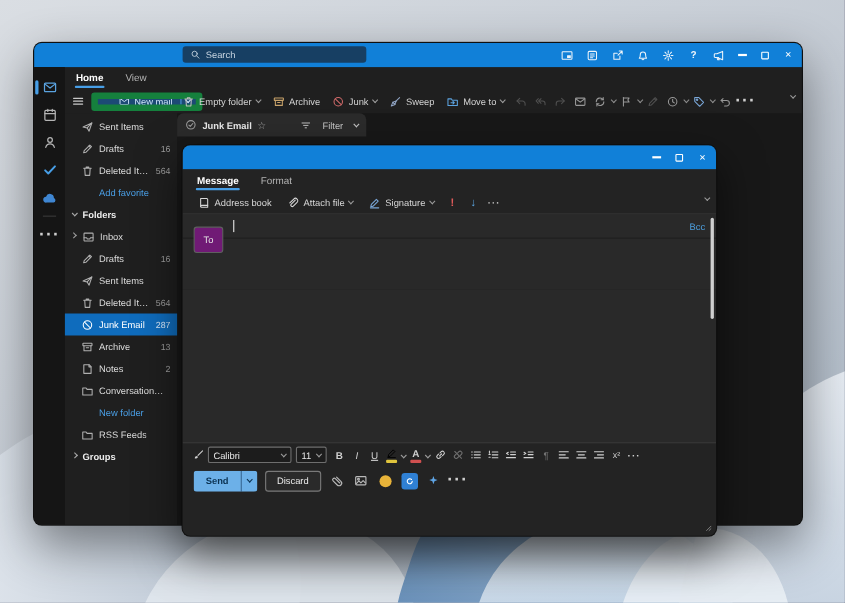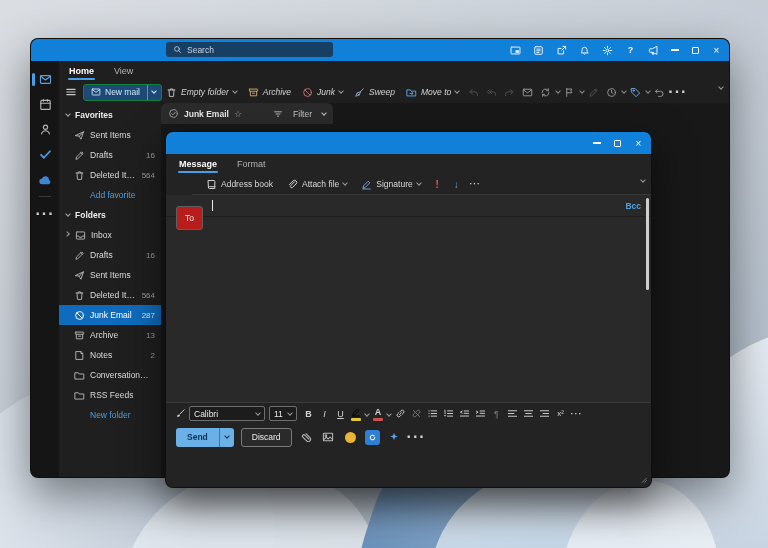--- a/index.html
+++ b/index.html
@@ -29,28 +29,28 @@
   .rail-item.active{color:#5aa3e0;}
   .rail-item.active::before{content:"";position:absolute;left:1px;top:6px;width:2.5px;height:13px;border-radius:2px;background:#479ee6;}
   .rail-div{width:12px;height:1px;background:#3a3a3a;margin:4px 0;}
 
   .ribbon-tabs{position:absolute;left:28px;top:22px;height:20px;display:flex;align-items:center;gap:16px;padding-left:8px;font-size:9px;color:#b3b3b3;}
   .rtab{position:relative;height:20px;display:flex;align-items:center;padding:0 2px;}
   .rtab.active{color:#fff;font-weight:bold;}
   .rtab.active::after{content:"";position:absolute;left:1px;right:1px;bottom:1px;height:2px;border-radius:2px;background:#479ee6;}
 
   .newmail-row{position:absolute;left:28px;top:42px;height:22px;display:flex;align-items:center;gap:6px;padding-left:6px;color:#c9c9c9;}
-  .newmail{display:flex;height:17px;border:1px solid #15803d;border-radius:3px;overflow:hidden;background:#1c4a75;color:#cfe6fa;font-size:8.5px;}
+  .newmail{display:flex;height:17px;border:6px solid #15803d;border-radius:3px;overflow:hidden;background:#1c4a75;color:#cfe6fa;font-size:8.5px;padding-left:12px;}
   .newmail .nm-main{display:flex;align-items:center;gap:4px;padding:0 7px;}
   .newmail .nm-split{width:14px;display:flex;align-items:center;justify-content:center;border-left:1px solid #4a96d9;}
 
   .content-bg{position:absolute;left:130px;top:64px;right:0;bottom:0;background:#181818;border-radius:0 0 8px 0;}
 
   .cmdbar{position:absolute;left:130px;top:42px;right:18px;height:22px;display:flex;align-items:center;gap:1px;overflow:hidden;}
-  .cmd{display:flex;align-items:center;gap:4px;height:18px;padding:0 5px;border-radius:3px;color:#d2d2d2;font-size:8.5px;white-space:nowrap;font-style:italic;}
+  .cmd{display:flex;align-items:center;gap:4px;height:18px;padding:0 5px;border-radius:3px;color:#d2d2d2;font-size:8.5px;white-space:nowrap;}
   .cmd .chev{color:#9a9a9a;}
   .cmdi{width:17px;height:17px;display:flex;align-items:center;justify-content:center;color:#979797;}
   .cmdi.dim{opacity:.4;}
   .cmd-chevgrp{display:flex;align-items:center;gap:2px;}
   .collapse-main{position:absolute;right:6px;top:48px;color:#9a9a9a;}
 
   .fpane{position:absolute;left:28px;top:64px;width:102px;bottom:0;background:#1f1f1f;padding-top:2px;font-size:8.5px;}
   .fsec{height:20px;display:flex;align-items:center;gap:5px;padding-left:7px;color:#ededed;font-weight:bold;}
   .fsec .chev{color:#a8a8a8;}
   .frow{height:20px;display:flex;align-items:center;gap:5px;padding-left:15px;padding-right:6px;color:#dcdcdc;}
@@ -66,33 +66,33 @@
 
   .list-header{position:absolute;left:130px;top:64px;width:172px;height:21px;background:#2b2b2b;border-radius:6px 6px 0 0;display:flex;align-items:center;gap:5px;padding:0 7px;font-size:8.5px;color:#e8e8e8;}
   .list-header .lh-title{font-weight:bold;}
   .list-header .star{color:#a5a5a5;font-size:9px;}
   .list-header .lh-filter{margin-left:auto;display:flex;align-items:center;gap:10px;color:#c4c4c4;}
 
   
   #composewin{position:absolute;left:165px;top:131px;width:487px;height:357px;background:#232323;border-radius:8px;overflow:hidden;box-shadow:0 16px 40px rgba(0,0,0,.55);border:1px solid rgba(0,0,0,.55);}
   .c-titlebar{position:absolute;left:0;top:0;right:0;height:22px;background:#1180d8;}
   .c-tabs{position:absolute;left:0;top:22px;right:0;height:20px;display:flex;align-items:center;gap:16px;padding-left:11px;font-size:9px;color:#b3b3b3;background:#232323;}
-  .c-toolbar{position:absolute;left:0;top:42px;right:0;height:21px;display:flex;align-items:center;gap:4px;padding-left:9px;border-bottom:1px solid #383838;font-size:8.5px;color:#d8d8d8;margin-left:26px;}
+  .c-toolbar{position:absolute;left:0;top:42px;right:0;height:21px;display:flex;align-items:center;gap:4px;padding-left:9px;border-bottom:1px solid #383838;font-size:8.5px;color:#d8d8d8;}
   .ct-btn{display:flex;align-items:center;gap:4px;padding:0 5px;height:17px;}
   .ct-ico{width:15px;height:15px;display:flex;align-items:center;justify-content:center;}
   .imp{color:#e05b5b;font-weight:bold;font-size:10px;}
   .lowimp{color:#5ba4e0;font-size:10px;}
   .dots{letter-spacing:1px;color:#cfcfcf;font-weight:bold;}
   .collapse-compose{position:absolute;right:6px;top:48px;color:#9a9a9a;}
 
   .c-fields{position:absolute;left:0;top:63px;right:0;height:68px;background:#292929;}
   .crow{height:22px;display:flex;align-items:center;padding:0 10px;border-bottom:1px solid #1e1e1e;}
-  .chip{height:24px;display:flex;align-items:center;padding:0 8px;border:1px solid #5f5f5f;background:#b91c1c;border-radius:3px;color:#e3e3e3;font-size:8.5px;margin-top:24px;}
+  .chip{height:24px;display:flex;align-items:center;padding:0 8px;border:1px solid #5f5f5f;background:#701a75;border-radius:3px;color:#e3e3e3;font-size:8.5px;margin-top:24px;}
   .caret{width:1px;height:11px;background:#e6e6e6;margin-left:9px;}
-  .bcc{margin-left:auto;color:#4da0e0;font-size:8.5px;font-weight:bold;}
+  .bcc{margin-left:auto;color:#4da0e0;font-size:8.5px;}
   .subject{color:#8f8f8f;font-size:8.5px;height:23px;display:flex;align-items:center;padding:0 10px;}
   .c-body{position:absolute;left:0;top:131px;right:0;height:139px;background:#292929;}
   .c-scroll{position:absolute;right:2px;top:66px;width:3px;height:92px;background:#cfcfcf;border-radius:2px;}
 
   .c-formatbar{position:absolute;left:0;top:270px;right:0;height:22px;background:#232323;border-top:1px solid #3a3a3a;display:flex;align-items:center;gap:1px;padding:0 7px;}
   .fmt{min-width:15px;height:16px;display:flex;align-items:center;justify-content:center;color:#d0d0d0;font-size:9px;border-radius:2px;}
   .fmt.dim{opacity:.45;}
   .selbox{height:15px;border:1px solid #6e6e6e;background:#1c1c1c;border-radius:2px;display:flex;align-items:center;justify-content:space-between;padding:0 4px;color:#e8e8e8;font-size:8.5px;gap:4px;}
   .fontbox{width:76px;margin-right:3px;}
   .sizebox{width:28px;margin-right:3px;}
@@ -537,24 +537,20 @@
             <use href="#sym-undo"></use>
           </svg>
         </span>
       <span class="cmdi">
           <span class="dots">···</span>
         </span>
     </div>
     <span class="collapse-main chev"></span>
 
     <div class="fpane">
-      <div class="fsec">
-        <span class="chev"></span>
-        <span>Favorites</span>
-      </div>
       <div class="frow">
         <svg class="ic fic" width="11" height="11">
             <use href="#sym-sendplane"></use>
           </svg>
         <span class="flabel">Sent Items</span>
         <span class="fcount"></span>
       </div>
       <div class="frow">
         <svg class="ic fic" width="11" height="11">
             <use href="#sym-pencil"></use>
@@ -627,29 +623,33 @@
         <span class="flabel">Notes</span>
         <span class="fcount">2</span>
       </div>
       <div class="frow">
         <svg class="ic fic" width="11" height="11">
             <use href="#sym-folder"></use>
           </svg>
         <span class="flabel">Conversation His...</span>
         <span class="fcount"></span>
       </div>
+      <div class="frow linkrow">
+        <span>New folder</span>
+      </div>
       <div class="frow">
         <svg class="ic fic" width="11" height="11">
             <use href="#sym-folder"></use>
           </svg>
         <span class="flabel">RSS Feeds</span>
         <span class="fcount"></span>
       </div>
-      <div class="frow linkrow">
-        <span>New folder</span>
+      <div class="fsec">
+        <span class="chev right"></span>
+        <span>Groups</span>
       </div>
     </div>
 
     <div class="list-header">
       <span style="color:#9d9d9d">
           <svg class="ic" width="11" height="11">
             <use href="#sym-checkcircle"></use>
           </svg>
         </span>
       <span class="lh-title">Junk Email</span>

